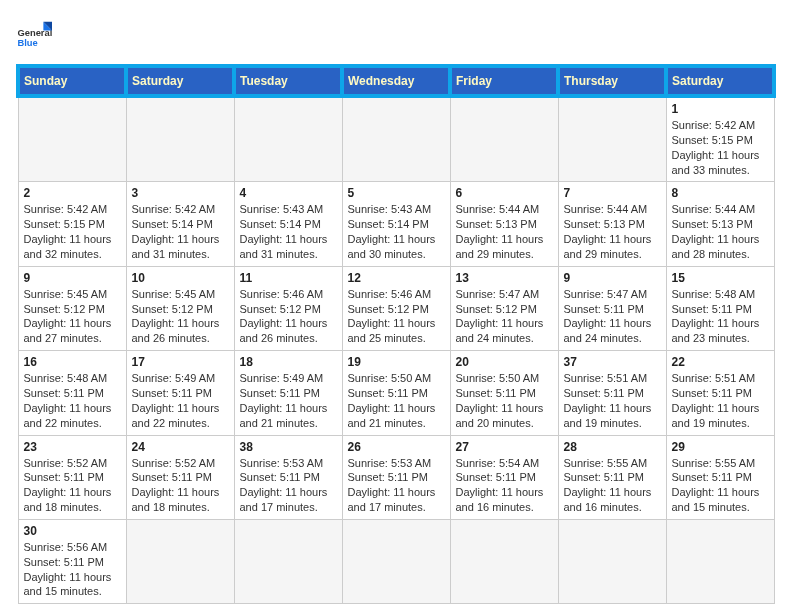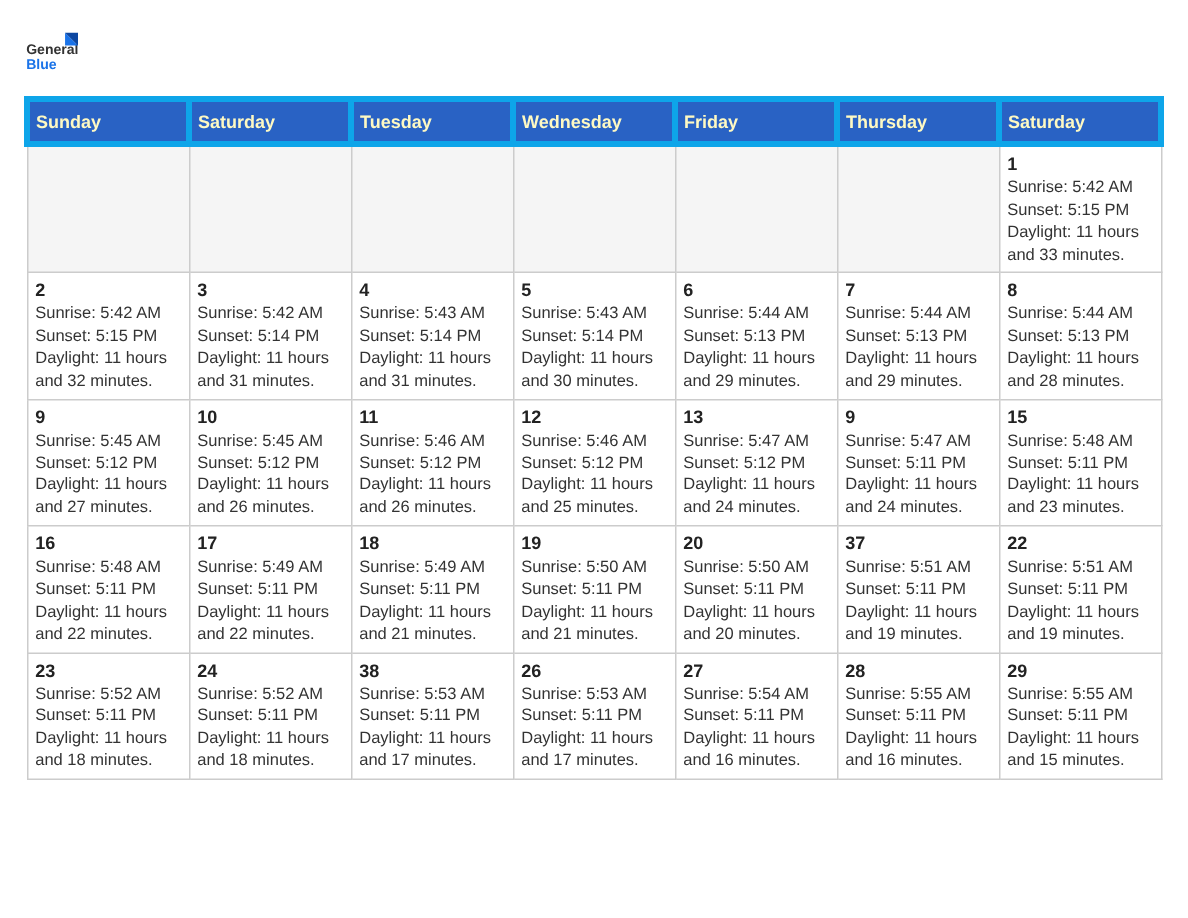--- a/index.html
+++ b/index.html
@@ -232,14 +232,26 @@
         </td>
         <td>
           <div class="day-number">28</div>
           <div class="day-info">Sunrise: 5:55 AM<br>Sunset: 5:11 PM<br>Daylight: 11 hours and 16 minutes.</div>
         </td>
         <td>
           <div class="day-number">29</div>
           <div class="day-info">Sunrise: 5:55 AM<br>Sunset: 5:11 PM<br>Daylight: 11 hours and 15 minutes.</div>
         </td>
       </tr>
+      <tr>
+        <td>
+          <div class="day-number">30</div>
+          <div class="day-info">Sunrise: 5:56 AM<br>Sunset: 5:11 PM<br>Daylight: 11 hours and 15 minutes.</div>
+        </td>
+        <td class="empty"></td>
+        <td class="empty"></td>
+        <td class="empty"></td>
+        <td class="empty"></td>
+        <td class="empty"></td>
+        <td class="empty"></td>
+      </tr>
     </tbody>
 </table>
 
 </body></html>

